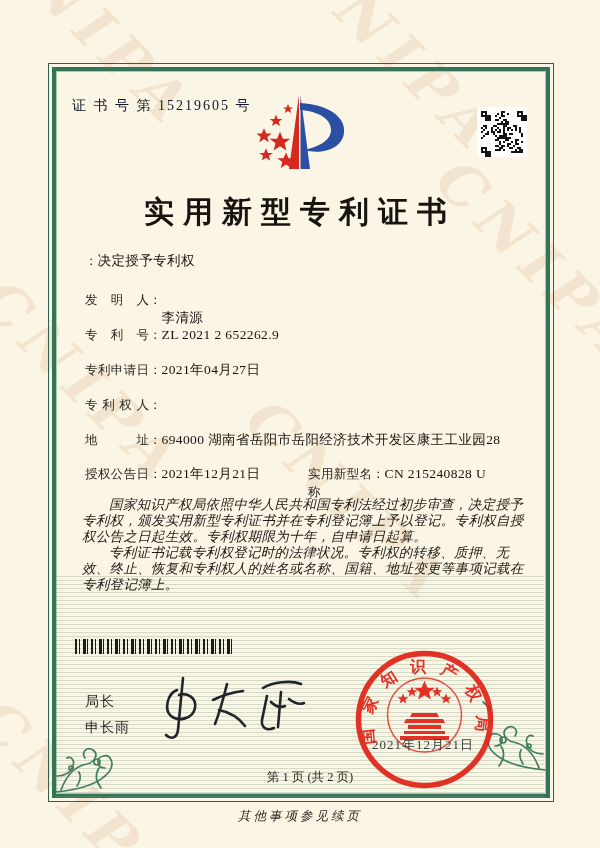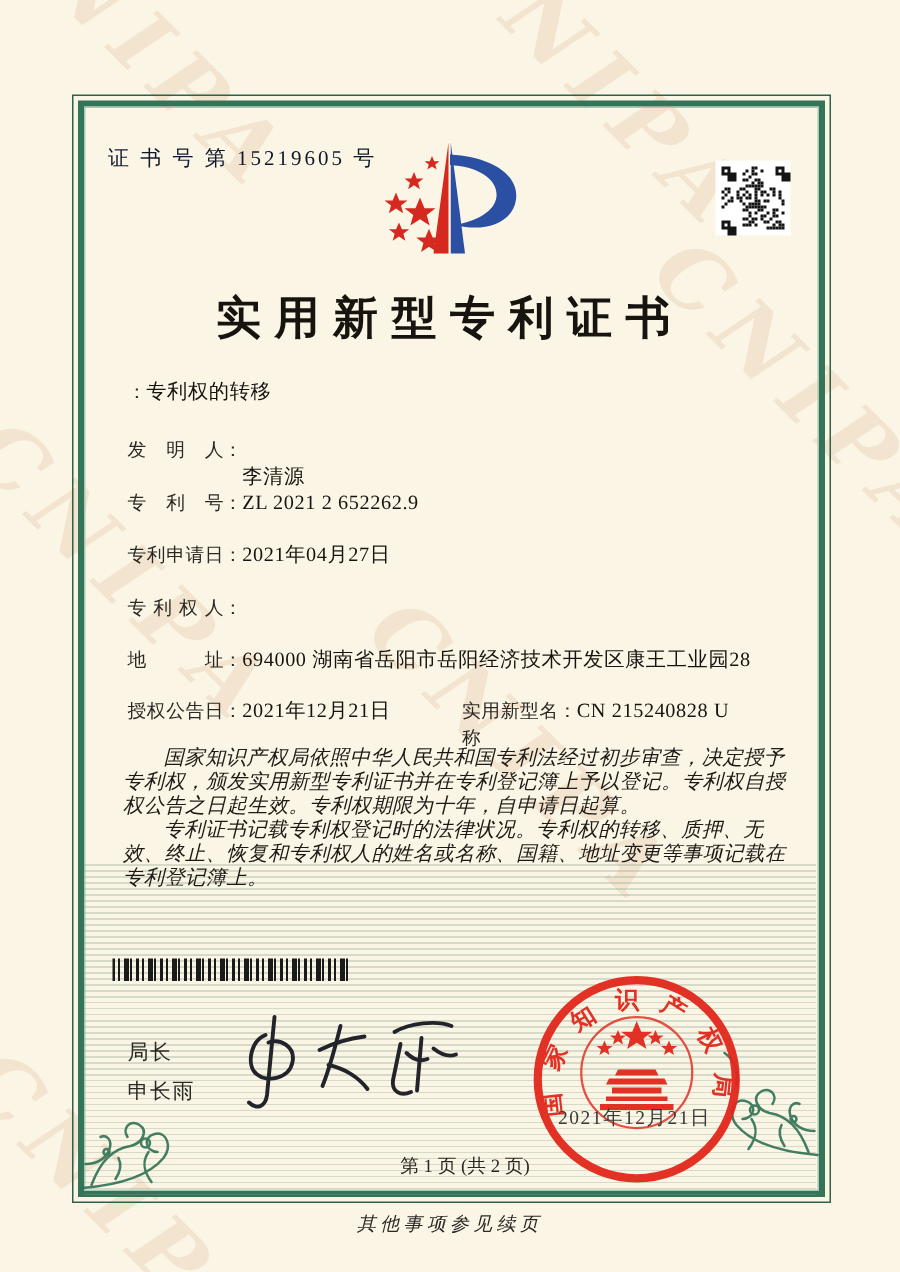--- a/index.html
+++ b/index.html
@@ -254,21 +254,21 @@
       <path d="M58,36 C56,26 60,18 66,14"></path>
       <circle cx="46" cy="52" r="3"></circle>
       <circle cx="20" cy="58" r="2"></circle>
     </g>
   </svg>
 
   <div class="fields">
 
     <div class="frow" style="top:252px;">
         <span class="colon">：</span>
-      <span class="val">专利权的转移</span>
+      <span class="val">决定授予专利权</span>
     </div>
 
     <div class="frow" style="top:291px;">
       <span class="lbl">发明人</span>
         <span class="colon">：</span>
       <span class="val">
         <br>
         <span>李清源</span>
       </span>
     </div>

